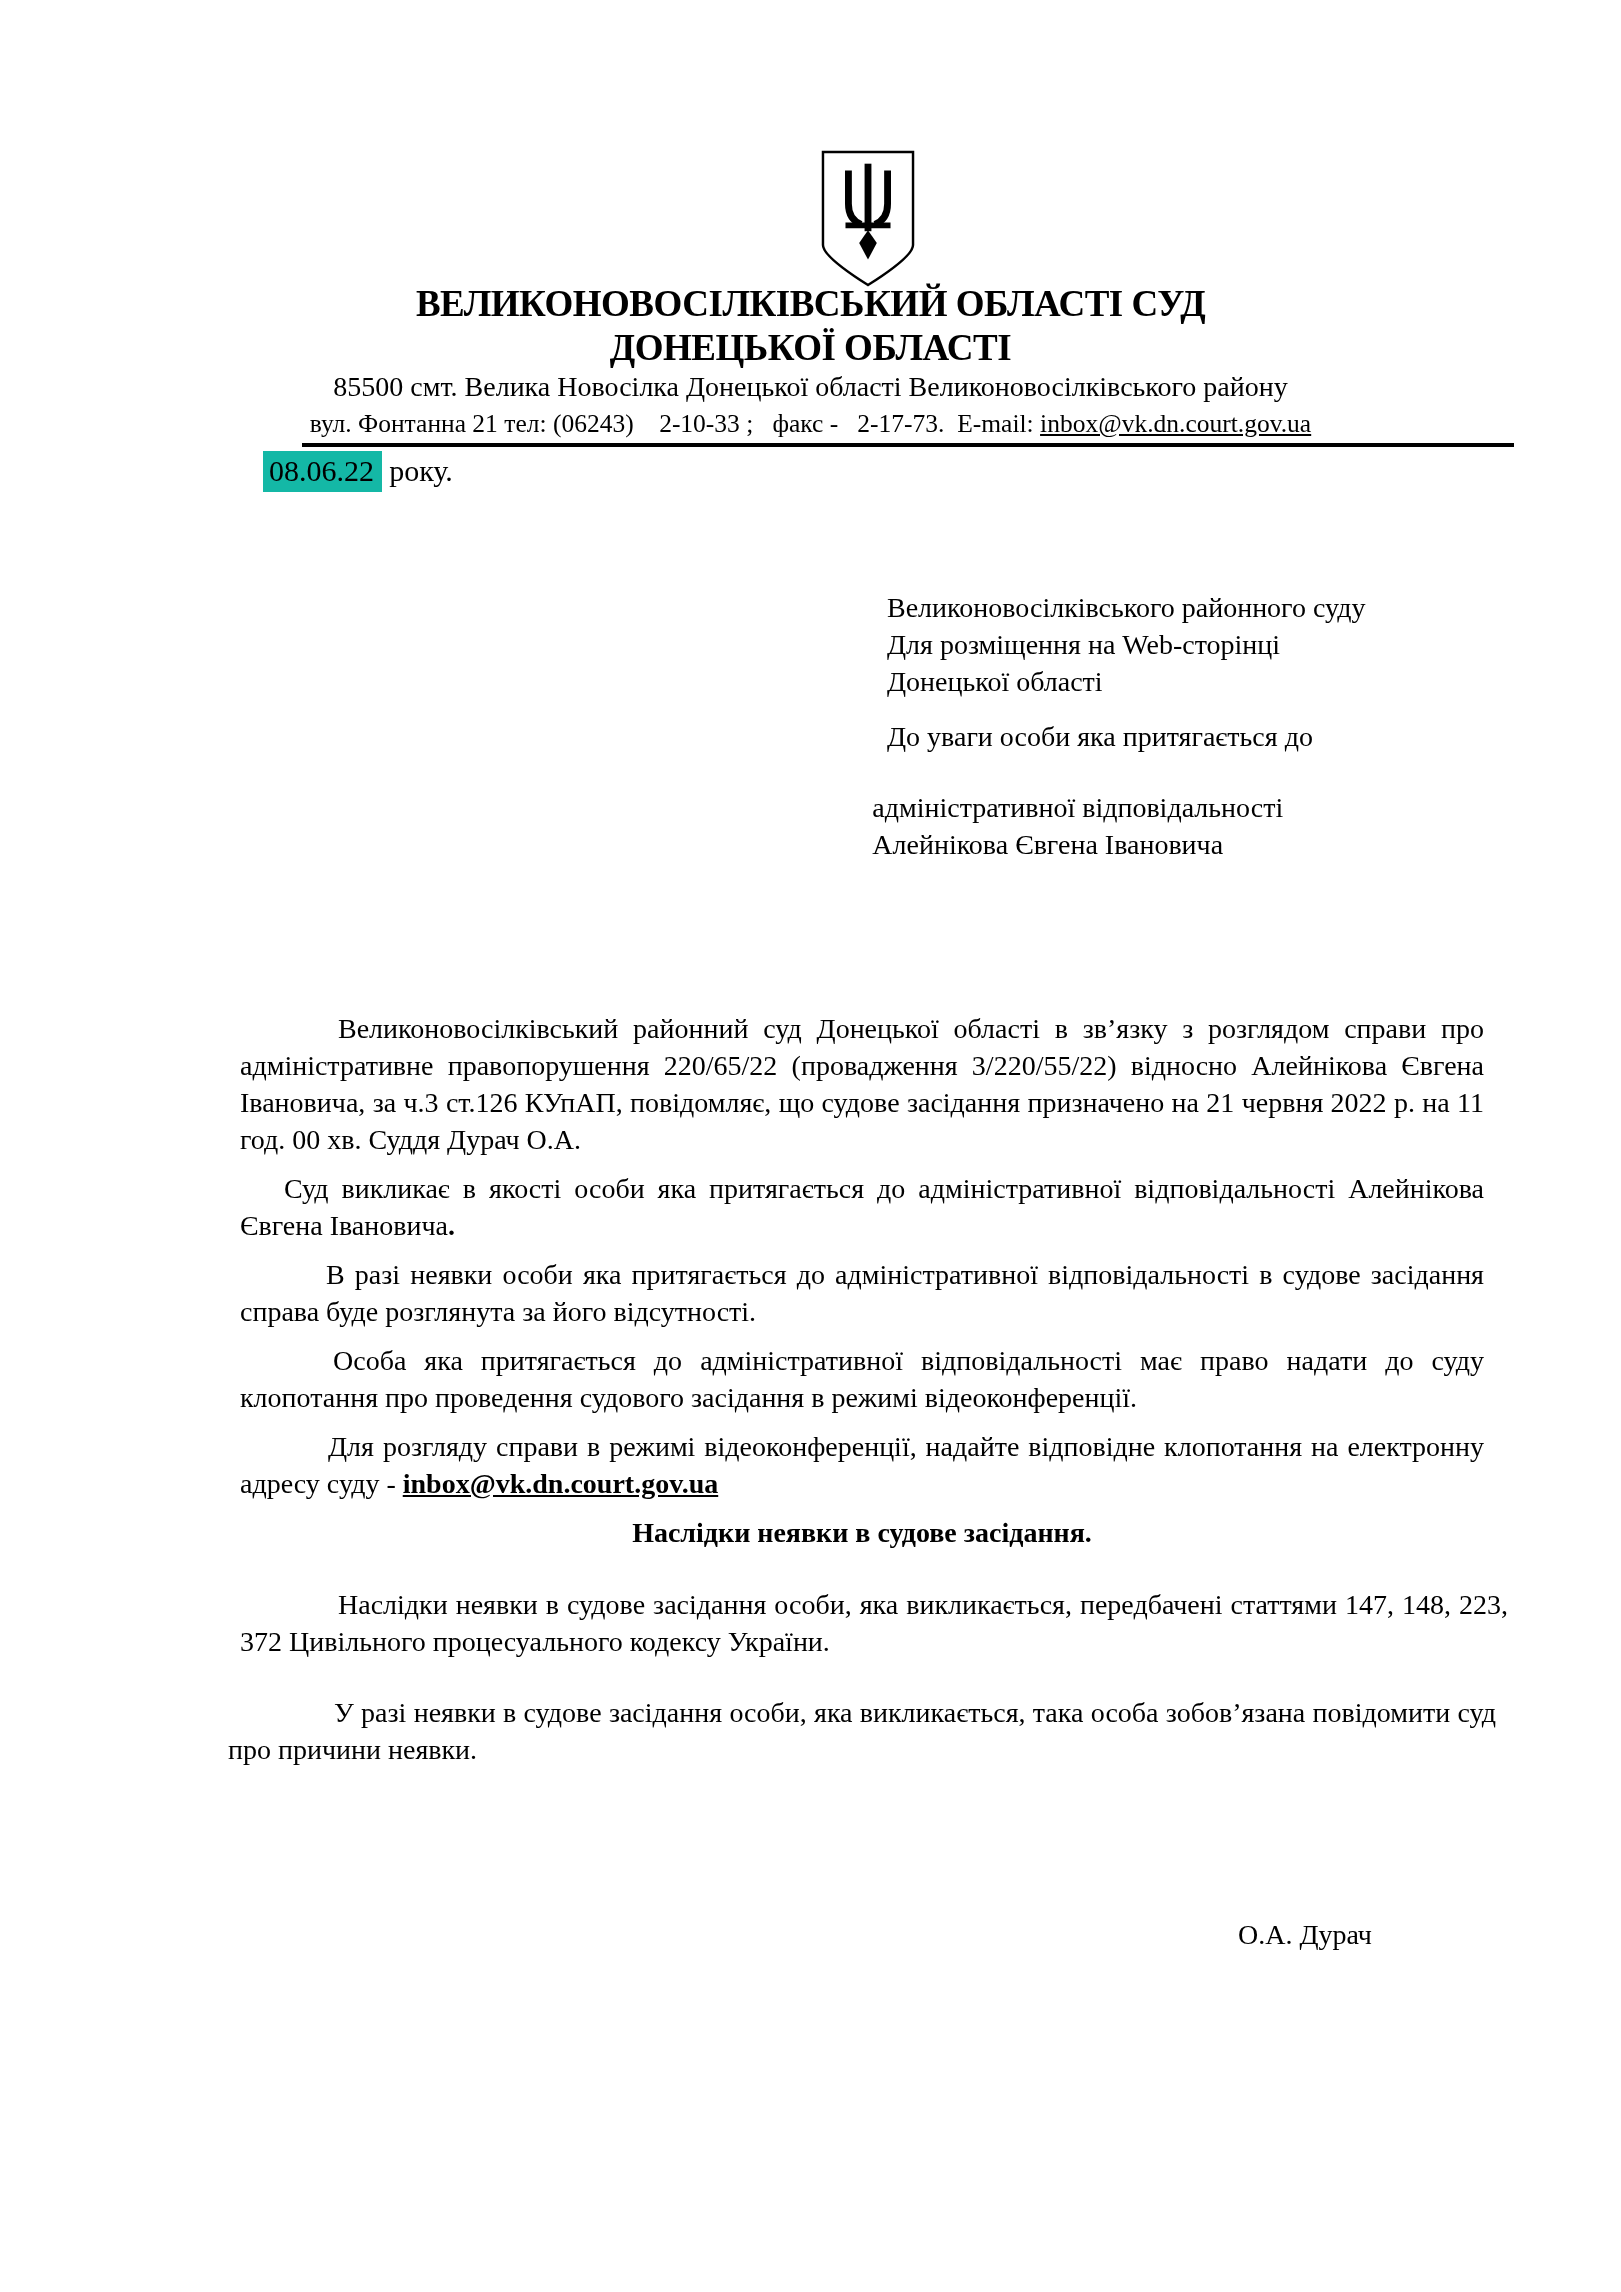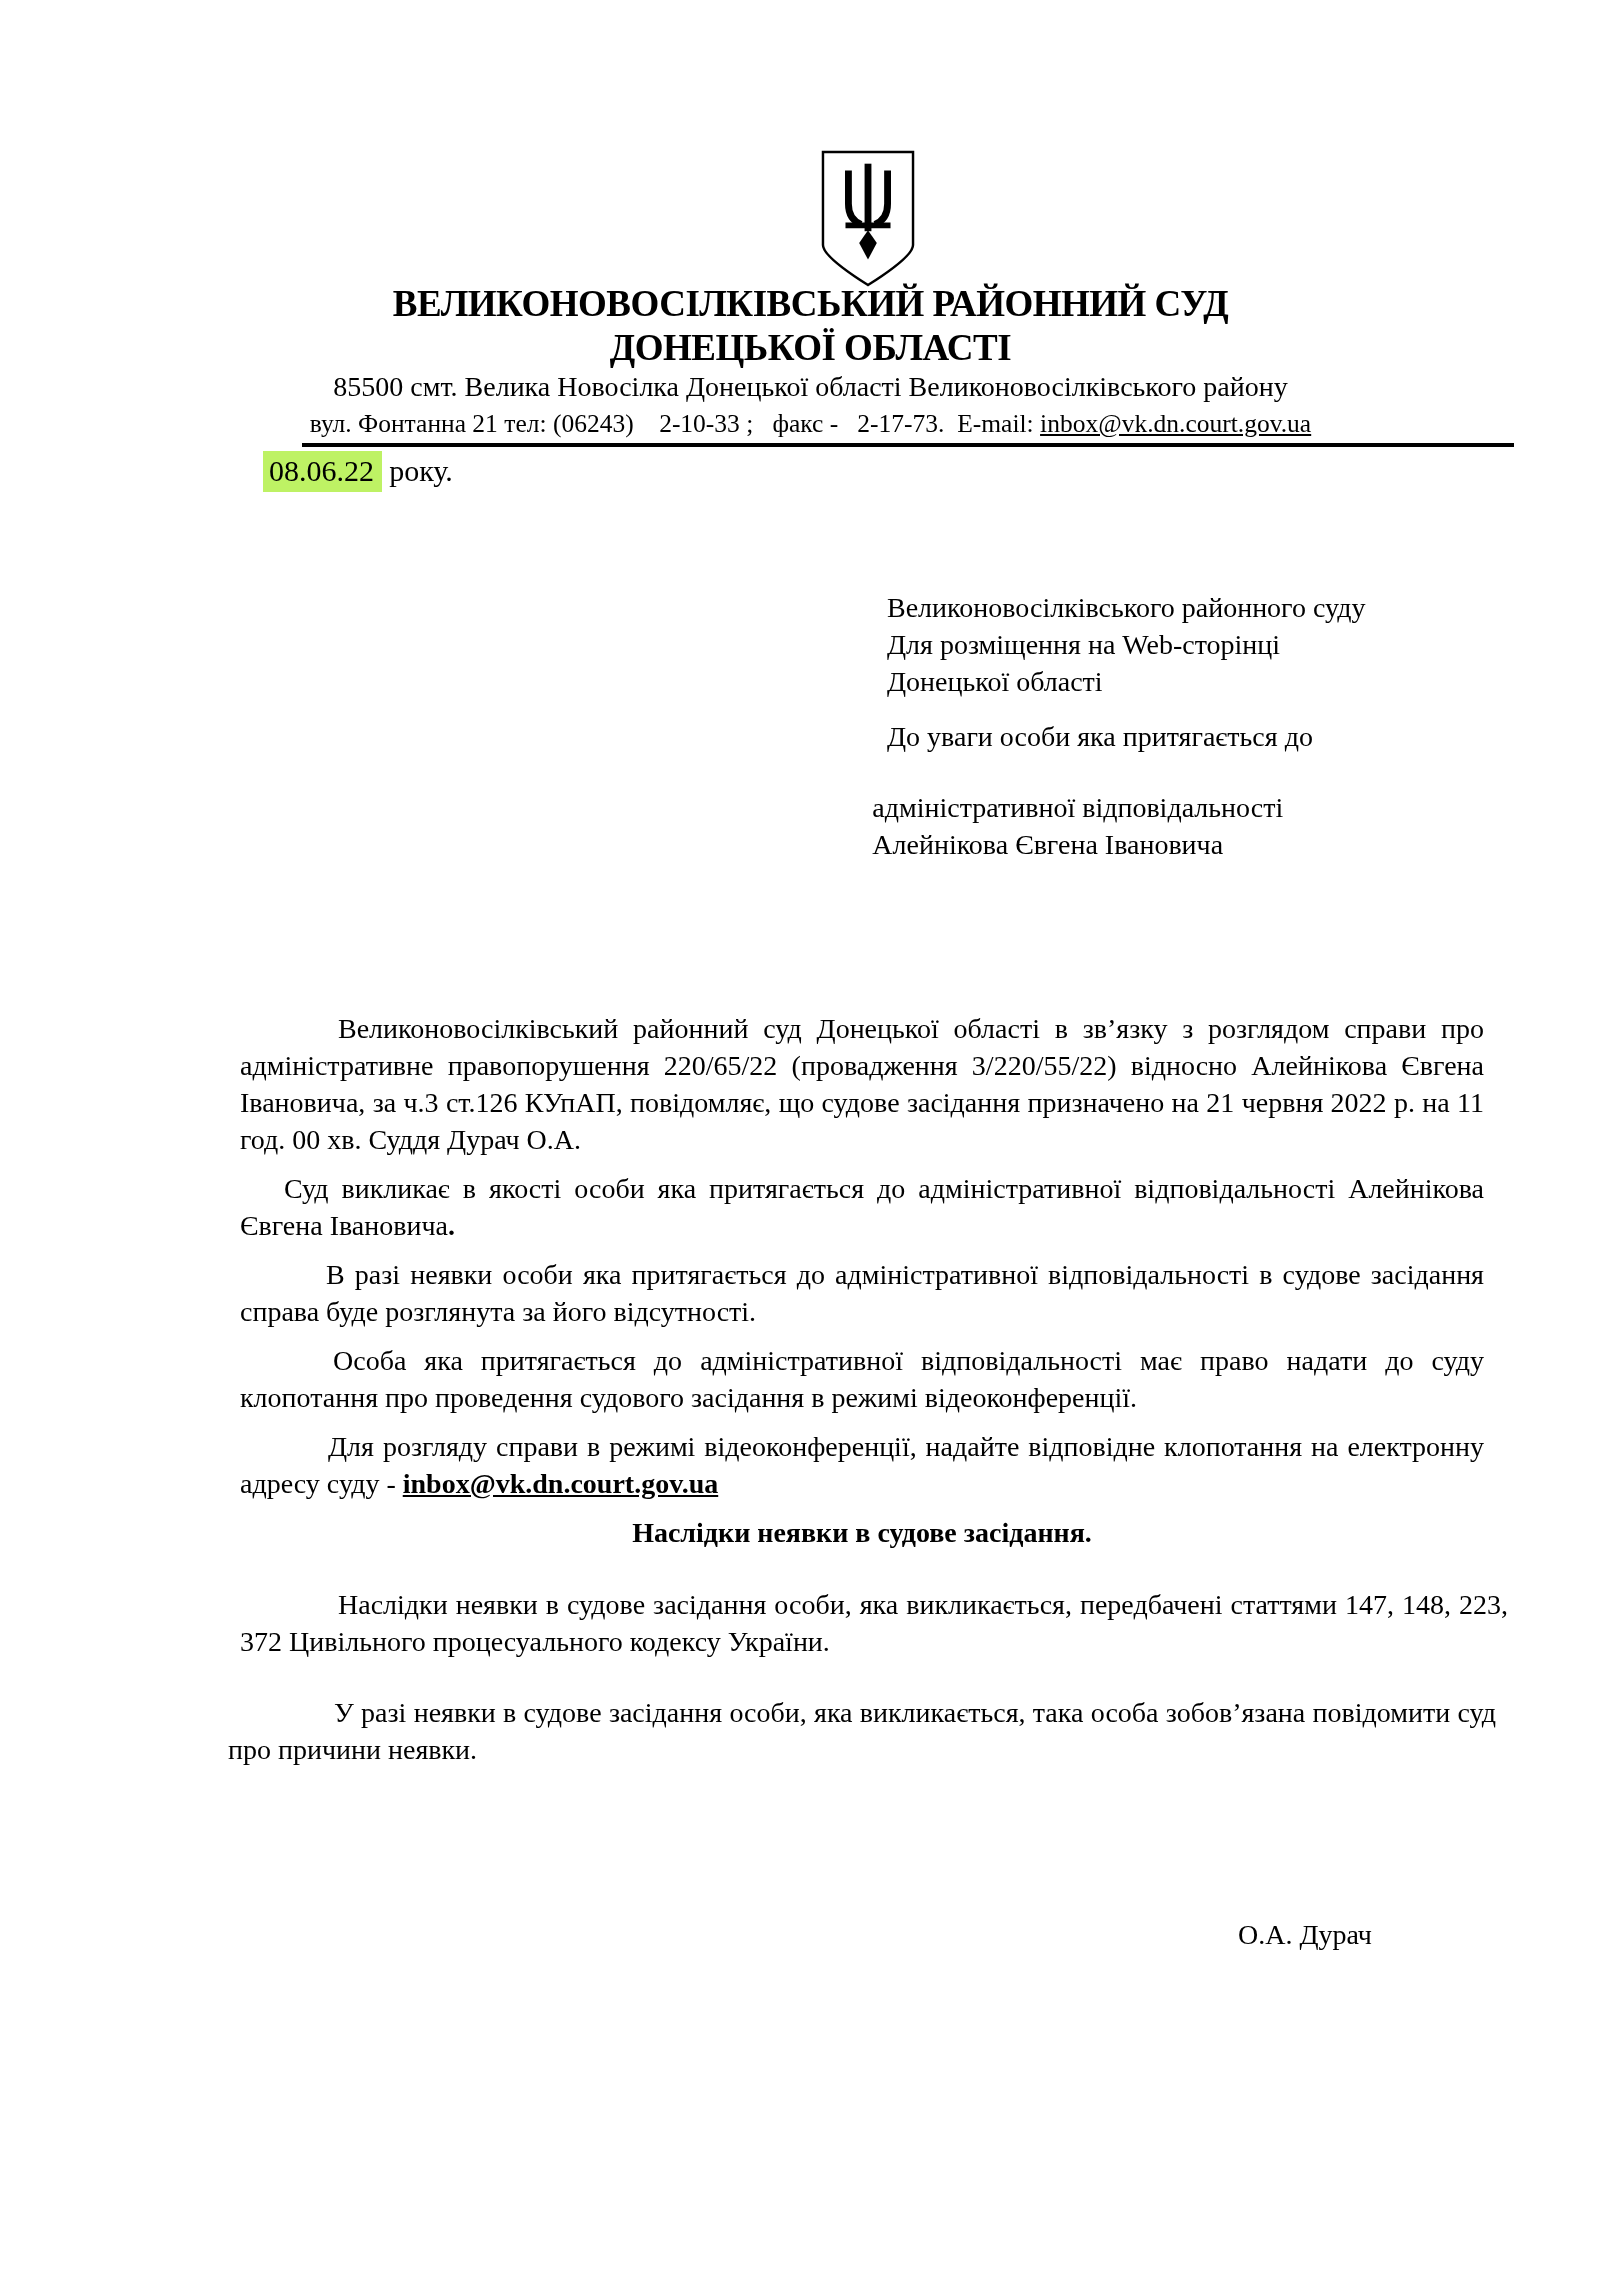--- a/index.html
+++ b/index.html
@@ -15,21 +15,21 @@
   
   .emblem{left:819px;top:149px;width:98px;height:139px;}
   .title1{left:0;top:282px;width:1621px;text-align:center;font-size:37px;font-weight:bold;letter-spacing:-0.5px;}
   .title2{left:0;top:326px;width:1621px;text-align:center;font-size:37px;font-weight:bold;letter-spacing:-0.5px;}
   .addr{left:0;top:371px;width:1621px;text-align:center;font-size:28px;}
   .contact{left:0;top:409px;width:1621px;text-align:center;font-size:25.5px;white-space:pre-wrap;}
   .contact .email{text-decoration:underline;}
   .rule{left:302px;top:443px;width:1212px;height:3.9px;background:#000;}
   
   .date-line{left:263px;top:454px;font-size:30px;}
-  .date-hl{background:#bef264;padding:2.9px 7.8px 4.9px 5.9px;}
+  .date-hl{background:#14b8a6;padding:2.9px 7.8px 4.9px 5.9px;}
   
   .recipient{left:887px;top:589px;width:549px;font-size:28px;line-height:37px;}
   .recipient .gap-sm{margin-top:17.6px;}
   .recipient .gap-lg{margin-top:34px;}
   .recipient .shift-left{margin-left:-14.7px;}
   
   .body-block{left:228px;top:998px;width:1268px;font-size:28px;line-height:37px;text-align:justify;}
   .body-block p{margin:12px;}
   .ind-100{text-indent:98px;}
   .ind-45{text-indent:44px;}
@@ -57,21 +57,21 @@
       <g stroke="#000" stroke-width="7" fill="none">
         <path d="M30 22 V56 Q30 72 43 77"></path>
         <path d="M70 22 V56 Q70 72 57 77"></path>
         <path d="M50 15 V84"></path>
       </g>
       <path d="M27 75 H73 V81 H27 Z" fill="#000"></path>
       <path d="M50 83 l-9 13 9 17 9 -17 Z" fill="#000"></path>
     </svg>
   </div>
 
-  <div class="abs title1">ВЕЛИКОНОВОСІЛКІВСЬКИЙ РАЙОННИЙ СУД</div>
+  <div class="abs title1">ВЕЛИКОНОВОСІЛКІВСЬКИЙ ОБЛАСТІ СУД</div>
   <div class="abs title2">ДОНЕЦЬКОЇ  ОБЛАСТІ</div>
   <div class="abs addr">85500 смт. Велика Новосілка Донецької області Великоновосілківського району</div>
   <div class="abs contact"><span>вул. Фонтанна 21 тел: (06243)    2-10-33 ;   факс -   2-17-73.  E-mail: </span><span class="email">inbox@vk.dn.court.gov.ua</span></div>
   <div class="abs rule"></div>
 
   <div class="abs date-line"><span class="date-hl">08.06.22</span><span> року.</span></div>
 
   <div class="abs recipient">
     <div>Великоновосілківського районного суду</div>
     <div>Для розміщення на Web-сторінці</div>

